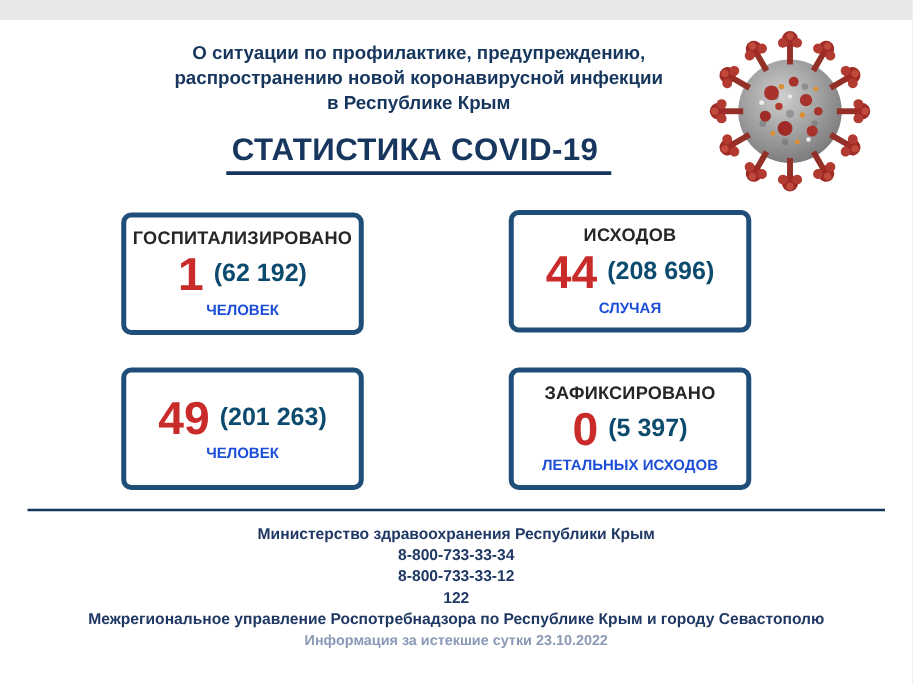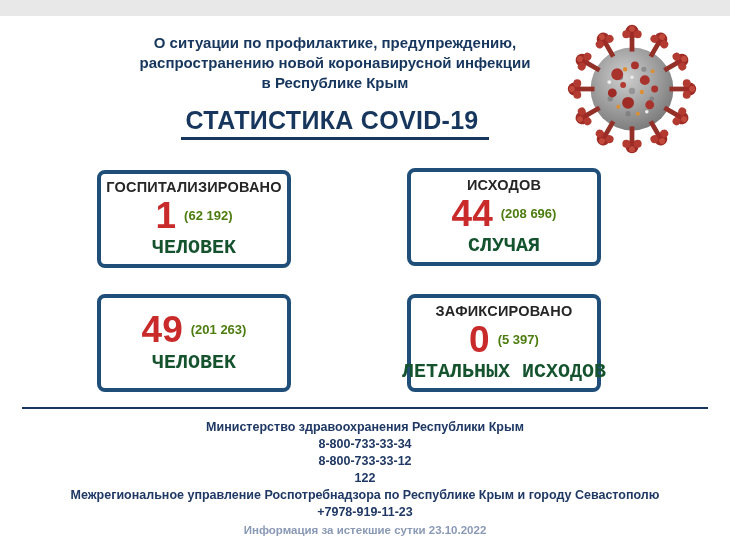--- a/index.html
+++ b/index.html
@@ -28,22 +28,22 @@
     display:flex; flex-direction:column; align-items:center; justify-content:center;
     gap:3px; text-align:center;
   }
   .card-hospitalized { left:97px;  top:154px; }
   .card-detected     { left:407px; top:152px; }
   .card-recovered    { left:97px;  top:278px; }
   .card-deaths       { left:407px; top:278px; }
   .card-label { font-size:14.5px; font-weight:700; color:#262626; letter-spacing:.2px; white-space:nowrap; }
   .card-value-row { display:flex; align-items:center; justify-content:center; gap:8px; }
   .card-value { font-size:37px; font-weight:800; color:#C92A2A; line-height:.95; }
-  .card-total { font-size:13px; font-weight:700; color:#4d7c0f; }
-  .card-unit  { font-size:20px; font-weight:700; color:#14532d; white-space:nowrap;font-family:Liberation Mono, monospace; }
+  .card-total { font-size:20px; font-weight:700; color:#0c4a6e; }
+  .card-unit  { font-size:12px; font-weight:700; color:#1d4ed8; white-space:nowrap; }
   .divider {
     position:absolute; top:391px; left:22px; width:686px; height:2px;
     background:#17365D; border:none;
   }
   .footer {
     position:absolute; top:403px; left:0; width:730px; text-align:center;
     color:#1F3864; font-size:12.5px; font-weight:600; line-height:17px;
   }
   .footer .hotline-title { font-weight:700; font-size:13.5px; }
   .footer .note { font-size:11.5px; font-weight:700; color:#8A99B5; margin-top:1px; }
@@ -156,17 +156,16 @@
   </div>
 
   <div class="divider"></div>
 
   <div class="footer">
     <div>Министерство здравоохранения Республики Крым</div>
     <div>8-800-733-33-34</div>
     <div>8-800-733-33-12</div>
     <div>122</div>
     <div>Межрегиональное управление Роспотребнадзора по Республике Крым и городу Севастополю</div>
-    <div>+7978-919-11-23</div>
     <div class="note">Информация за истекшие сутки 23.10.2022</div>
   </div>
 
 </div>
 
 </body></html>

